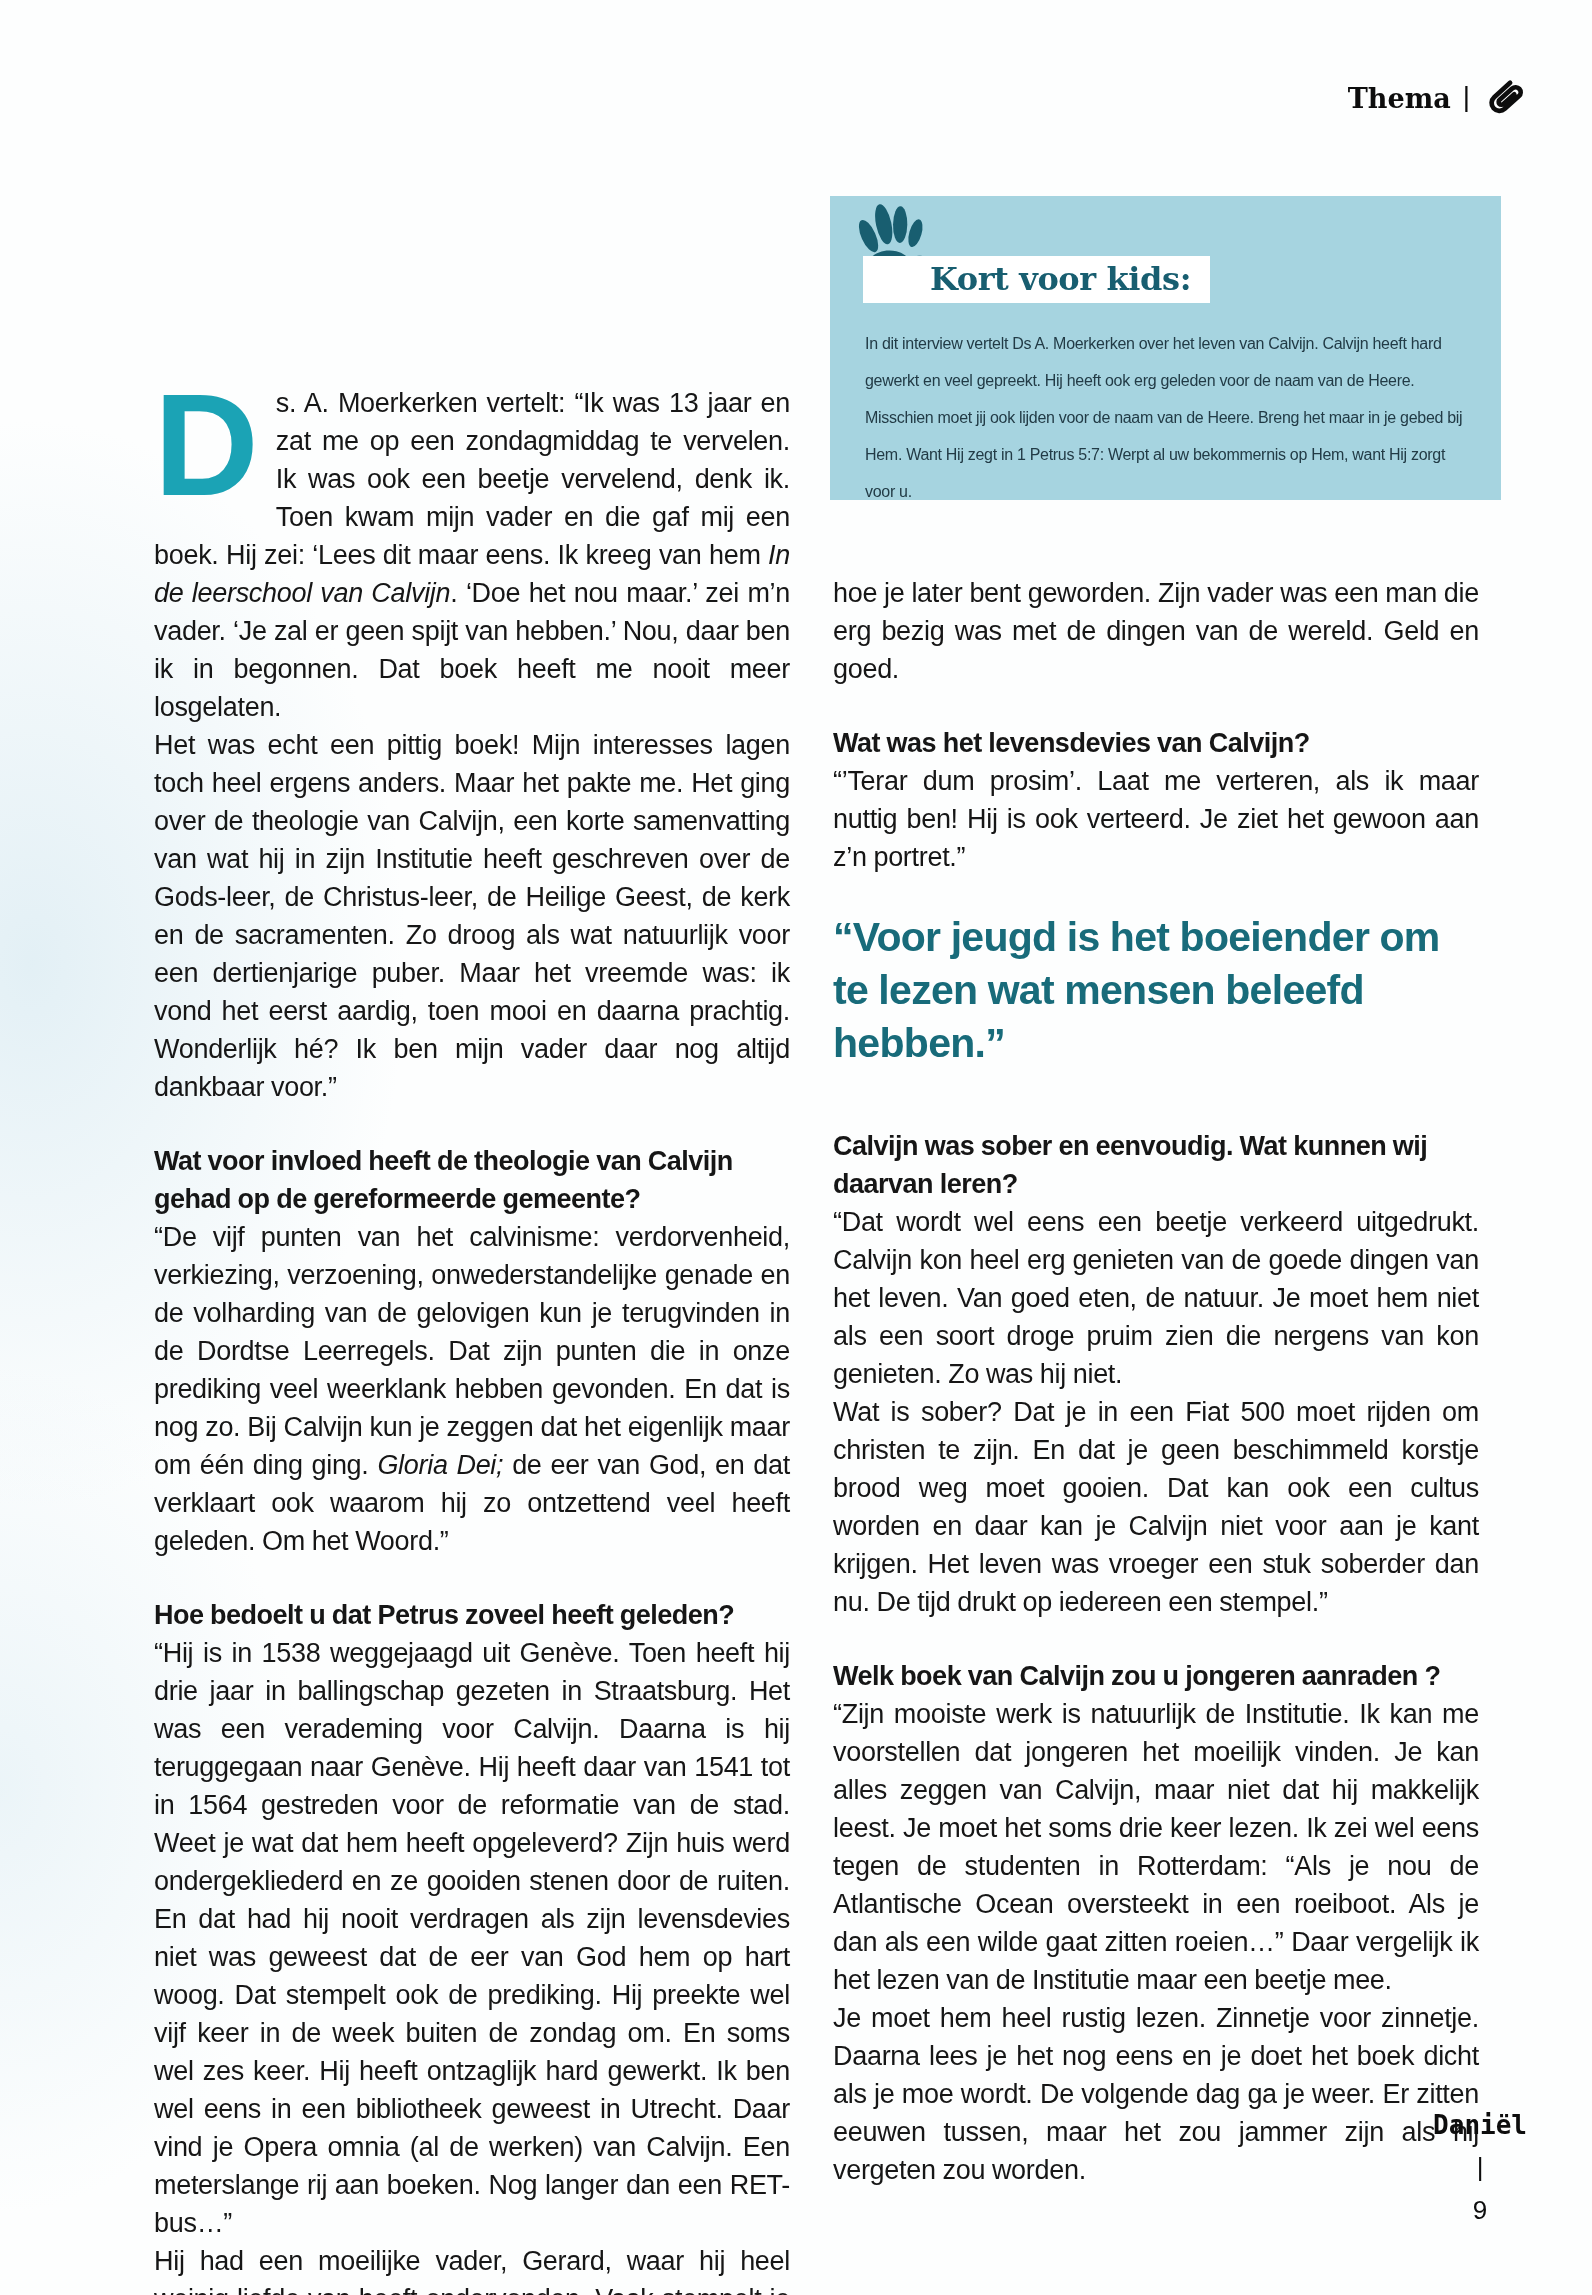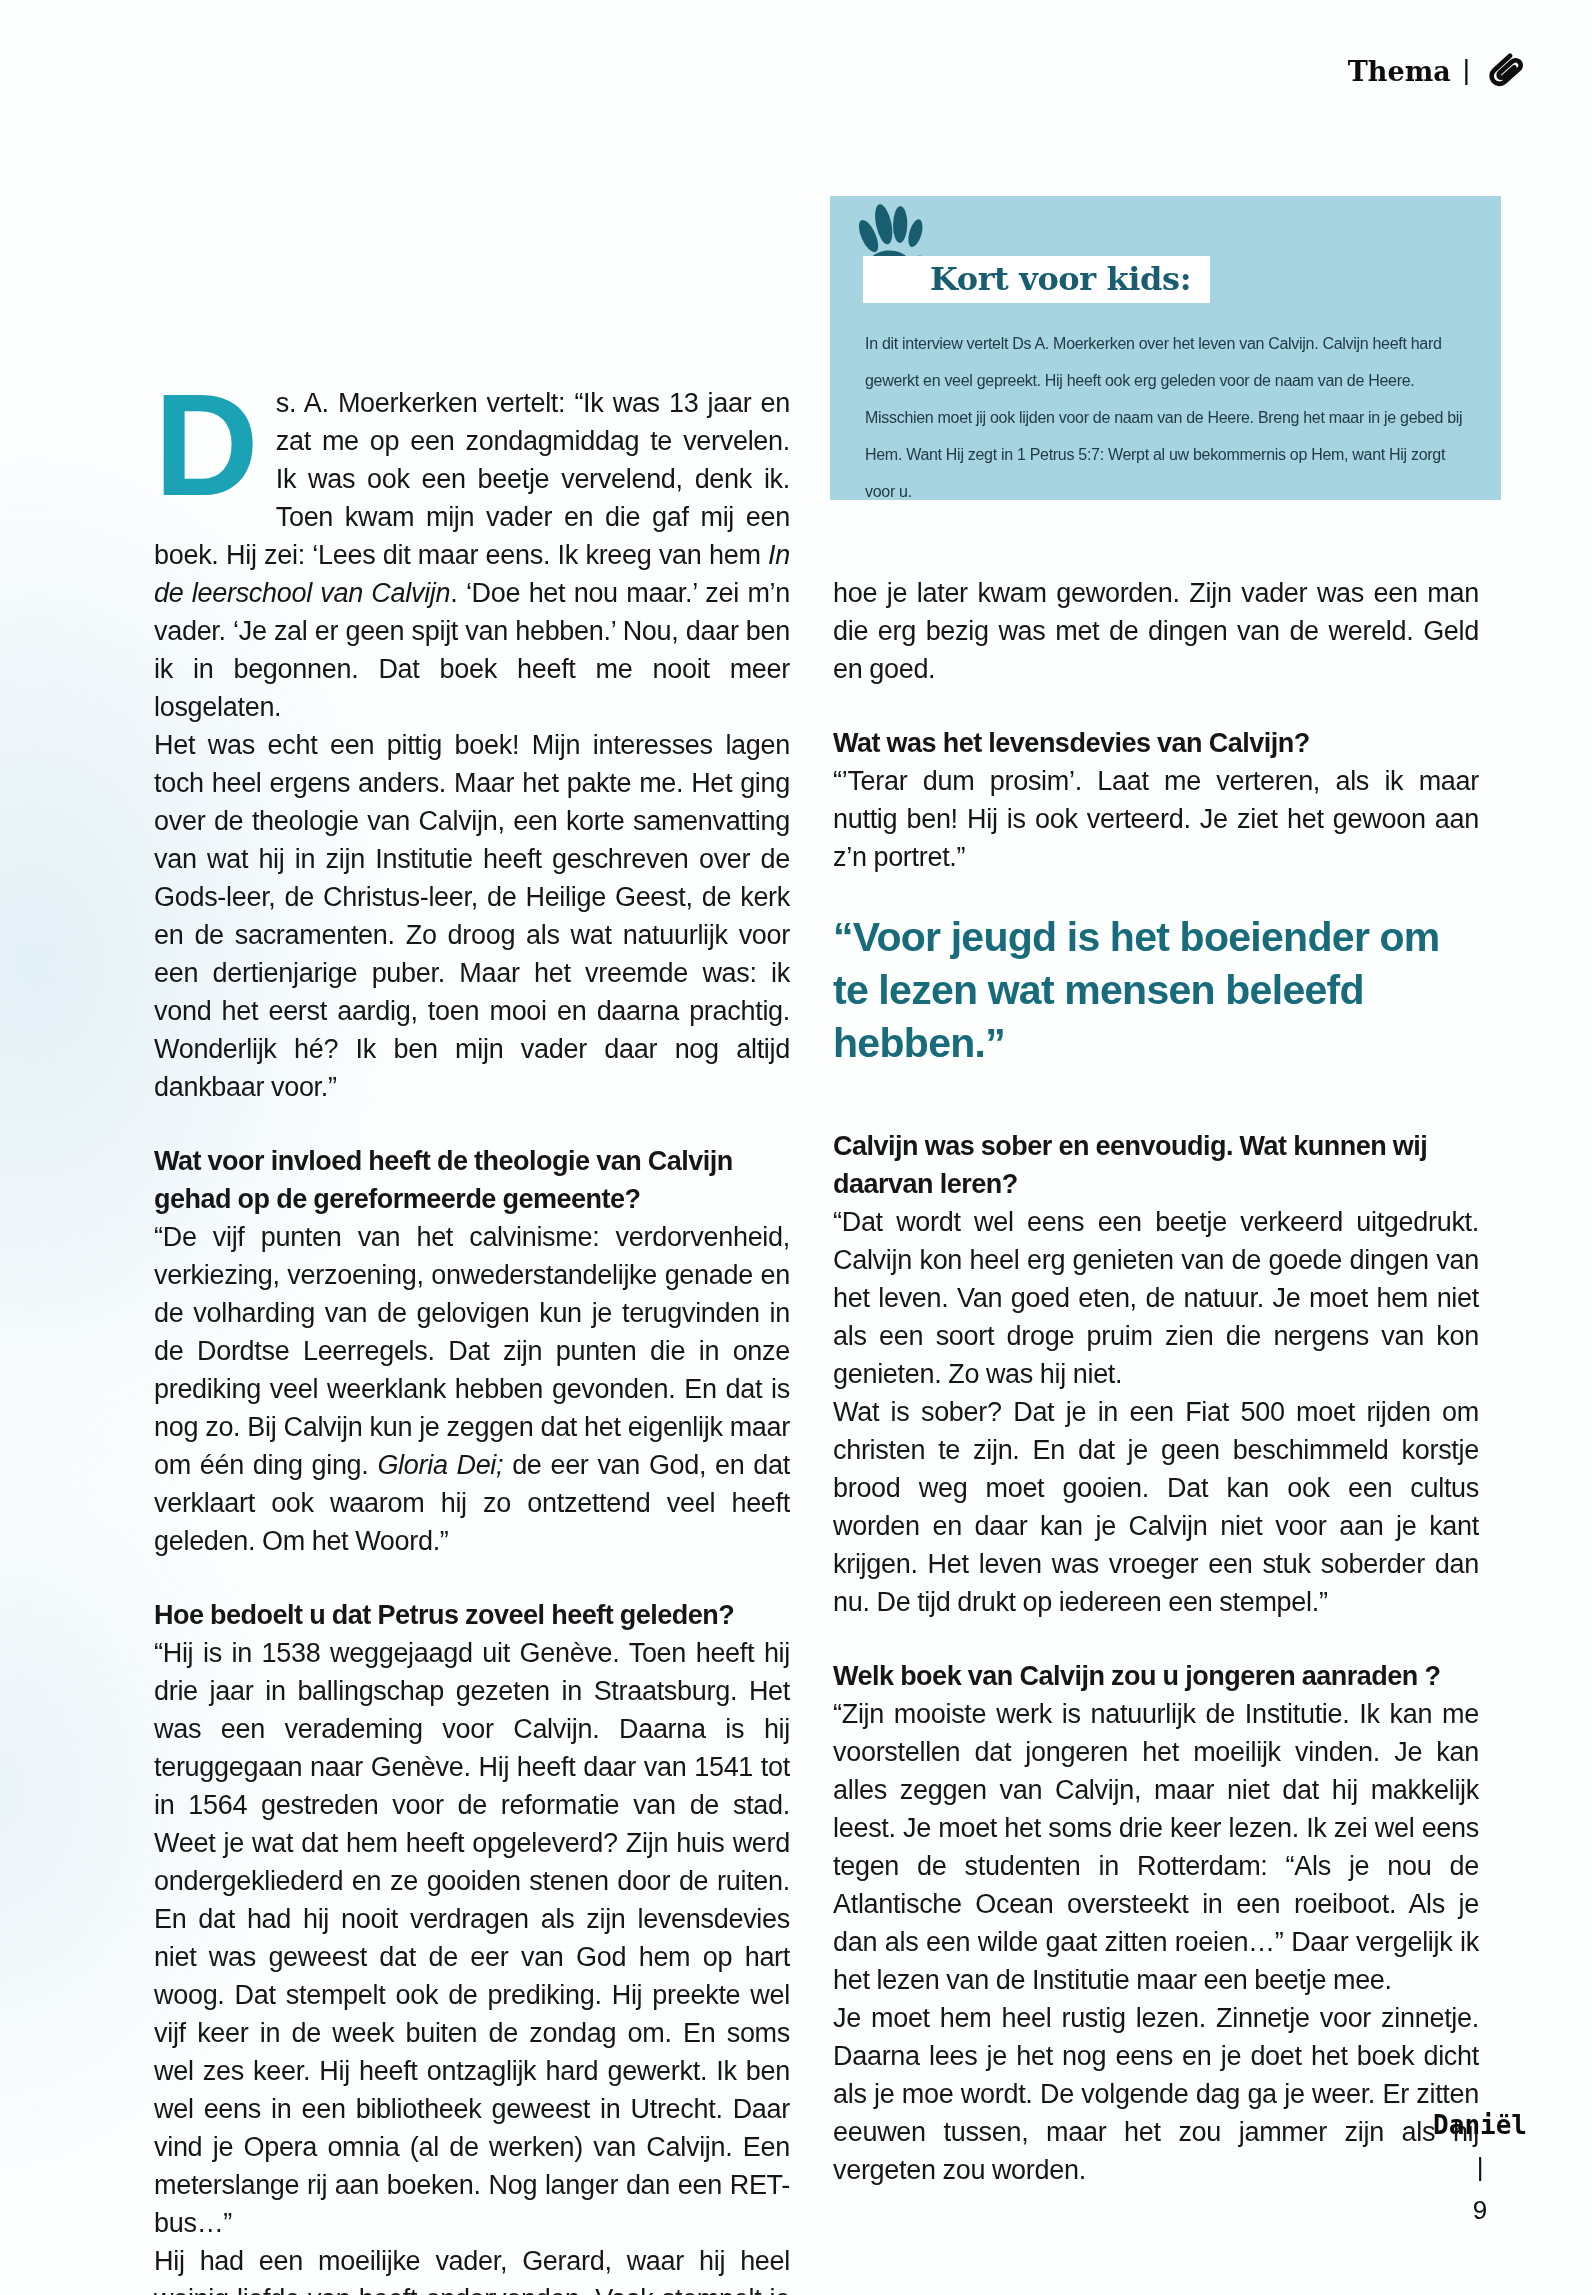--- a/index.html
+++ b/index.html
@@ -10,21 +10,21 @@
     -webkit-font-smoothing:antialiased;
   }
   .wash{
     position:absolute;left:0;top:0;width:100%;height:100%;pointer-events:none;
     background:
       radial-gradient(ellipse 535px 777px at 2% 42%, rgba(205,228,238,.55), rgba(205,228,238,0) 70%),
       radial-gradient(ellipse 431px 604px at 0% 78%, rgba(214,233,241,.45), rgba(214,233,241,0) 70%);
   }
   
   .page-header{
-    position:absolute;top:49px;right:65px;display:flex;align-items:center;gap:12px;
+    position:absolute;top:76px;right:65px;display:flex;align-items:center;gap:12px;
     font-family:"DejaVu Serif",serif;font-weight:bold;font-size:27px;color:#0d0d0d;
   }
   .page-header .divider{font-family:"Liberation Sans",sans-serif;font-weight:400;font-size:28px;position:relative;top:-1.7px;}
   .clip-icon svg{display:block;}
   
   .kids-box{
     position:absolute;left:830px;top:196px;width:671px;height:304px;
     background:#a6d4e0;
     text-decoration:underline;
   }
@@ -105,21 +105,21 @@
 
   <p class="qhead">Wat voor invloed heeft de theologie van Calvijn gehad op de gereformeerde gemeente?</p>
   <p><span>“De vijf punten van het calvinisme: verdorvenheid, verkiezing, verzoening, onwederstandelijke genade en de volharding van de gelovigen kun je terugvinden in de Dordtse Leerregels. Dat zijn punten die in onze prediking veel weerklank hebben gevonden. En dat is nog zo. Bij Calvijn kun je zeggen dat het eigenlijk maar om één ding ging. </span><span class="it">Gloria Dei;</span><span> de eer van God, en dat verklaart ook waarom hij zo ontzettend veel heeft geleden. Om het Woord.”</span></p>
 
   <p class="qhead">Hoe bedoelt u dat Petrus zoveel heeft geleden?</p>
   <p>“Hij is in 1538 weggejaagd uit Genève. Toen heeft hij drie jaar in ballingschap gezeten in Straatsburg. Het was een verademing voor Calvijn. Daarna is hij teruggegaan naar Genève. Hij heeft daar van 1541 tot in 1564 gestreden voor de reformatie van de stad. Weet je wat dat hem heeft opgeleverd? Zijn huis werd ondergekliederd en ze gooiden stenen door de ruiten. En dat had hij nooit verdragen als zijn levensdevies niet was geweest dat de eer van God hem op hart woog. Dat stempelt ook de prediking. Hij preekte wel vijf keer in de week buiten de zondag om. En soms wel zes keer. Hij heeft ontzaglijk hard gewerkt. Ik ben wel eens in een bibliotheek geweest in Utrecht. Daar vind je Opera omnia (al de werken) van Calvijn. Een meterslange rij aan boeken. Nog langer dan een RET-bus…”</p>
   <p>Hij had een moeilijke vader, Gerard, waar hij heel weinig liefde van heeft ondervonden. Vaak stempelt je jeugd ook</p>
 </div>
 
 <div class="col col-right">
-  <p>hoe je later kwam geworden. Zijn vader was een man die erg bezig was met de dingen van de wereld. Geld en goed.</p>
+  <p>hoe je later bent geworden. Zijn vader was een man die erg bezig was met de dingen van de wereld. Geld en goed.</p>
 
   <p class="qhead">Wat was het levensdevies van Calvijn?</p>
   <p>“’Terar dum prosim’. Laat me verteren, als ik maar nuttig ben! Hij is ook verteerd. Je ziet het gewoon aan z’n portret.”</p>
 
   <p class="pullquote">“Voor jeugd is het boeiender om te lezen wat mensen beleefd hebben.”</p>
 
   <p class="qhead" style="margin-top:0 !important;">Calvijn was sober en eenvoudig. Wat kunnen wij daarvan leren?</p>
   <p>“Dat wordt wel eens een beetje verkeerd uitgedrukt. Calvijn kon heel erg genieten van de goede dingen van het leven. Van goed eten, de natuur. Je moet hem niet als een soort droge pruim zien die nergens van kon genieten. Zo was hij niet.</p>
   <p>Wat is sober? Dat je in een Fiat 500 moet rijden om christen te zijn. En dat je geen beschimmeld korstje brood weg moet gooien. Dat kan ook een cultus worden en daar kan je Calvijn niet voor aan je kant krijgen. Het leven was vroeger een stuk soberder dan nu. De tijd drukt op iedereen een stempel.”</p>
 

